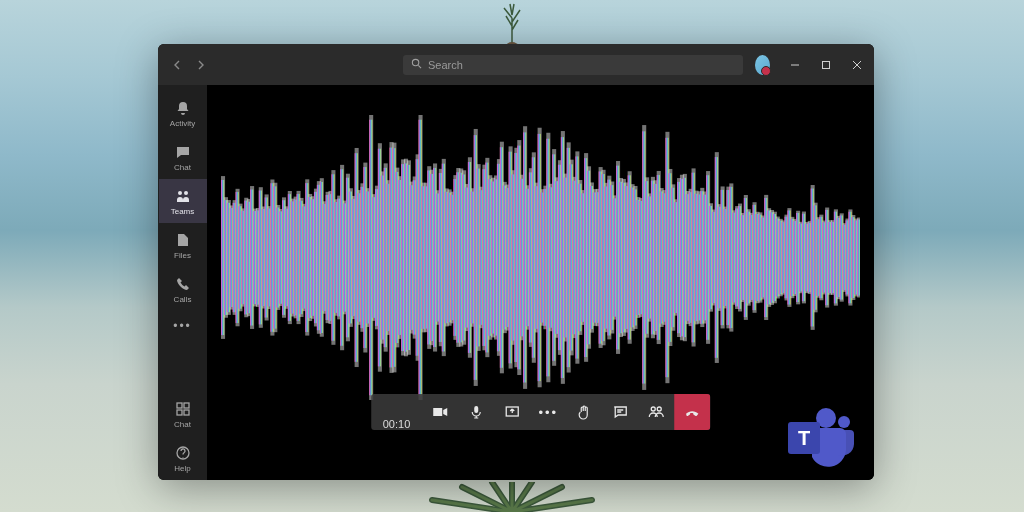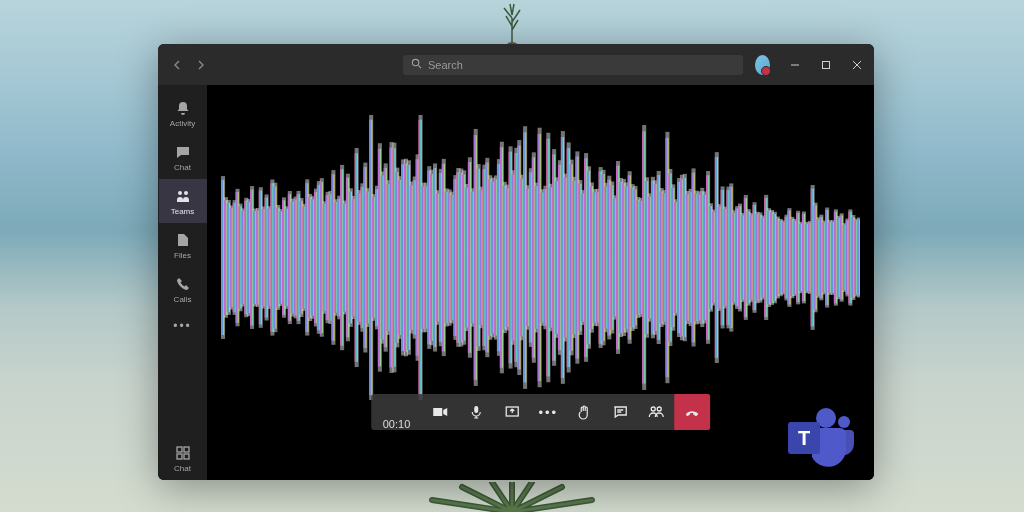--- a/index.html
+++ b/index.html
@@ -221,20 +221,29 @@
       <div class="side-item">
         <span class="ic">
             <svg width="16" height="16" viewBox="0 0 16 16" fill="none" stroke="currentColor" stroke-width="1.3">
               <rect x="2" y="2" width="5" height="5"></rect>
               <rect x="9" y="2" width="5" height="5"></rect>
               <rect x="2" y="9" width="5" height="5"></rect>
               <rect x="9" y="9" width="5" height="5"></rect>
             </svg>
           </span>
         <span>Chat</span>
+      </div>
+      <div class="side-item">
+        <span class="ic">
+            <svg width="16" height="16" viewBox="0 0 16 16" fill="none" stroke="currentColor" stroke-width="1.3">
+              <circle cx="8" cy="8" r="6"></circle>
+              <path d="M6 6a2 2 0 1 1 3 1.7c-.6.4-1 .8-1 1.8M8 12v.5"></path>
+            </svg>
+          </span>
+        <span>Help</span>
       </div>
     </div>
 
     <div class="content">
       <div class="waveform">
         <svg class="wave-svg" viewBox="0 0 640 300" preserveAspectRatio="none">
           <defs>
             <linearGradient id="rg" x1="0%" y1="0%" x2="100%" y2="0%">
               <stop offset="0%" stop-color="#e85aa5"></stop>
               <stop offset="18%" stop-color="#c86ad4"></stop>

